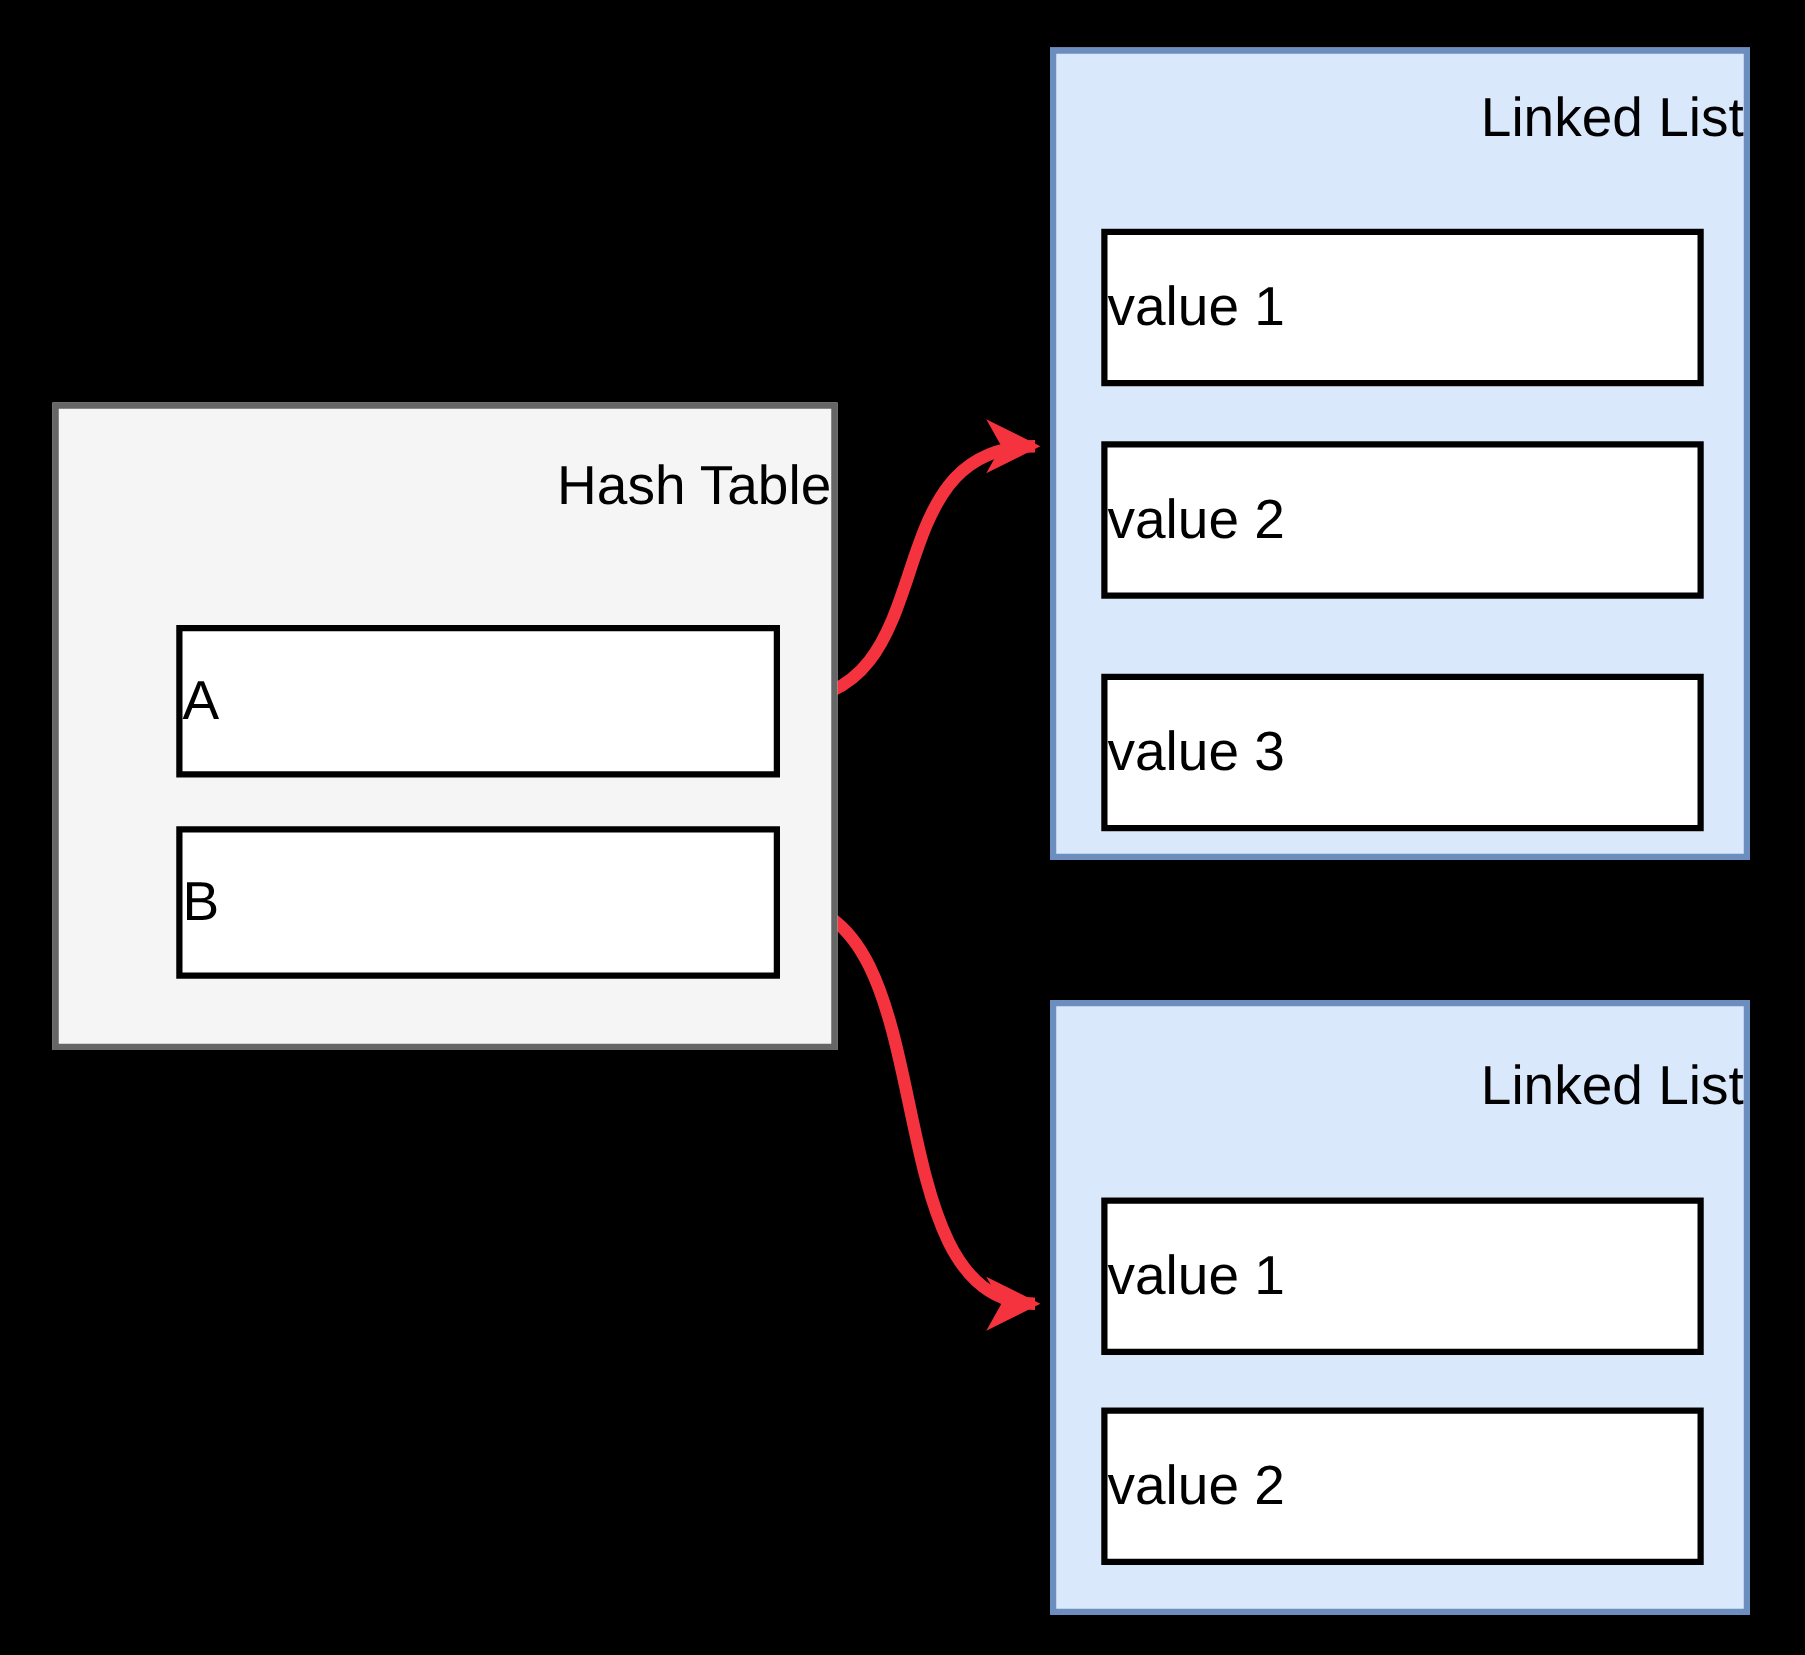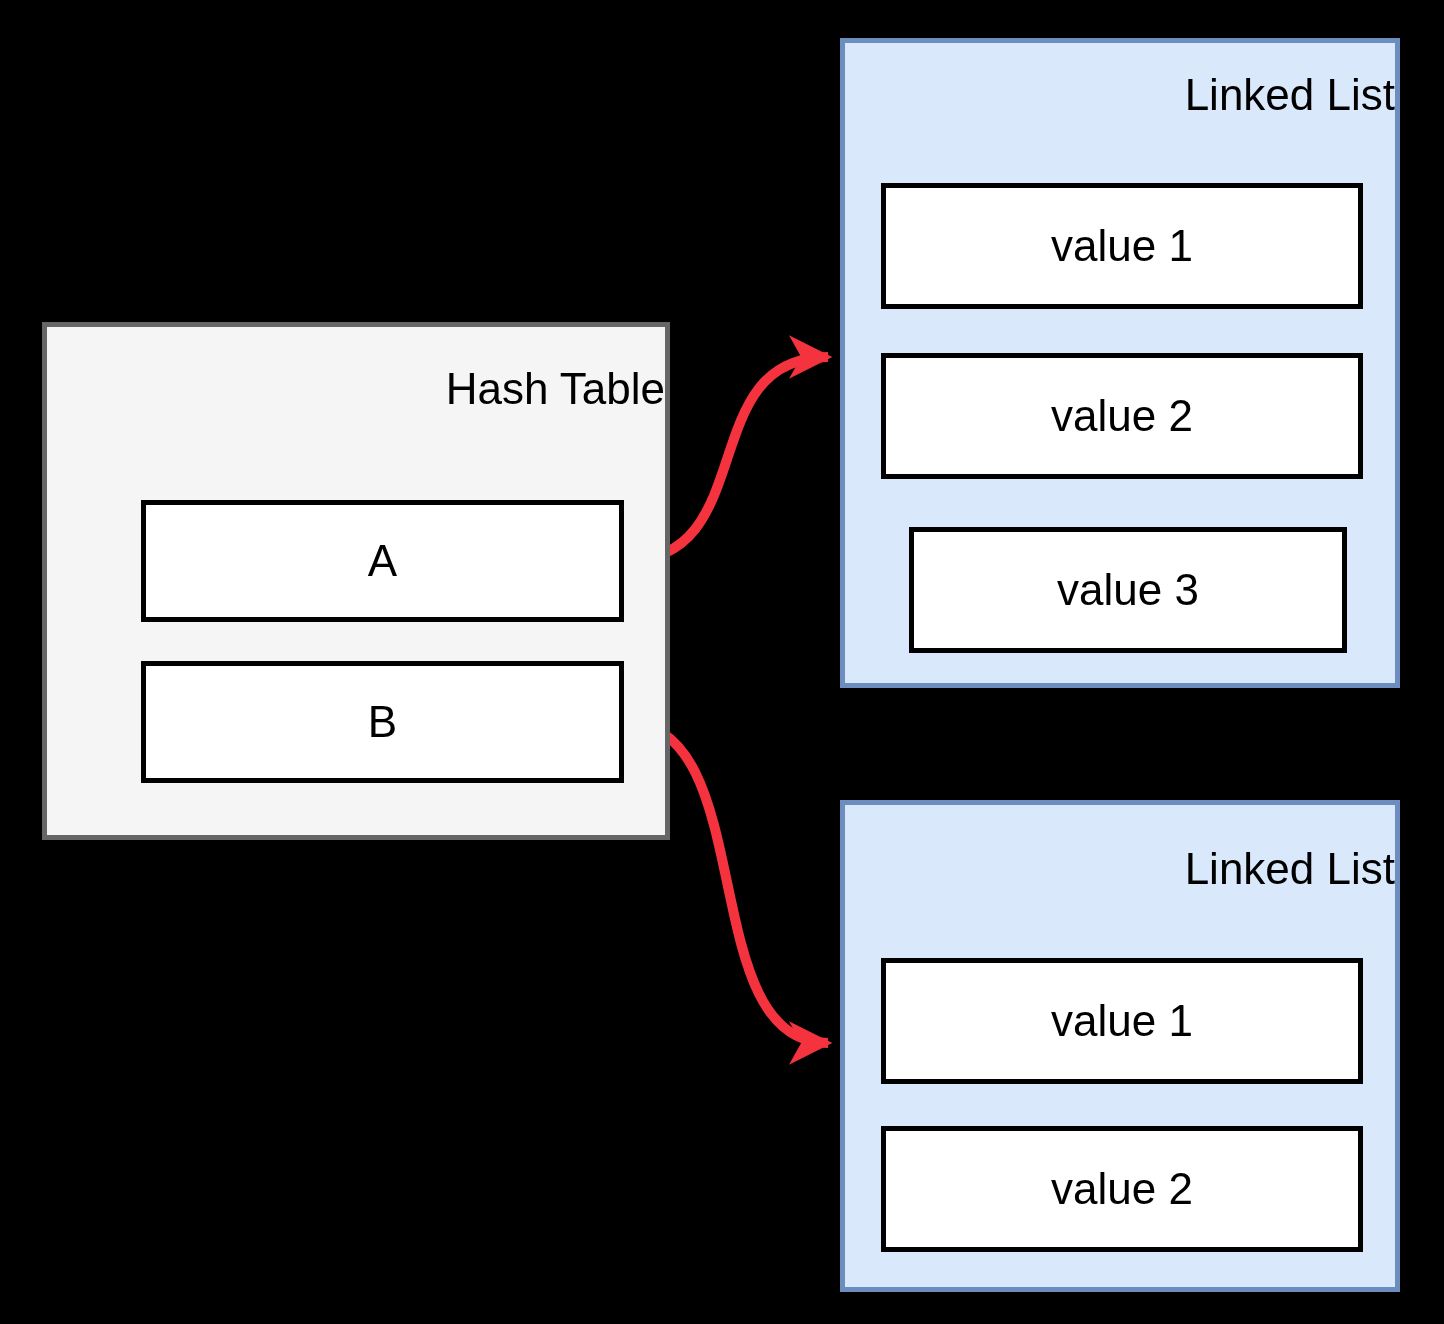--- a/index.html
+++ b/index.html
@@ -68,31 +68,30 @@
   .hash-table .box-title { top: 40px; }
   .ll-top .box-title { top: 30px; }
   .ll-bottom .box-title { top: 42px; }
   .node {
     position: absolute;
     box-sizing: border-box;
     background: #ffffff;
     border: 5px solid #000000;
     display: flex;
     align-items: center;
-    justify-content: center;
     font-size: 44px;
     color: #000000;
   }
   
   .bucket-a { left: 94px; top: 173px; width: 483px; height: 122px; }
   .bucket-b { left: 94px; top: 334px; width: 483px; height: 122px; }
   
   .ll-top .v1 { left: 36px; top: 140px; width: 482px; height: 126px; }
   .ll-top .v2 { left: 36px; top: 310px; width: 482px; height: 126px; }
-  .ll-top .v3 { left: 36px; top: 484px; width: 438px; height: 126px; margin-left: 28px; }
+  .ll-top .v3 { left: 36px; top: 496px; width: 482px; height: 126px; }
   
   .ll-bottom .v1 { left: 36px; top: 153px; width: 482px; height: 126px; }
   .ll-bottom .v2 { left: 36px; top: 321px; width: 482px; height: 126px; }
 </style>
 </head>
 <body>
 
 <div class="canvas">
 
   <svg class="arrows" width="1444" height="1324" viewBox="0 0 1444 1324">

